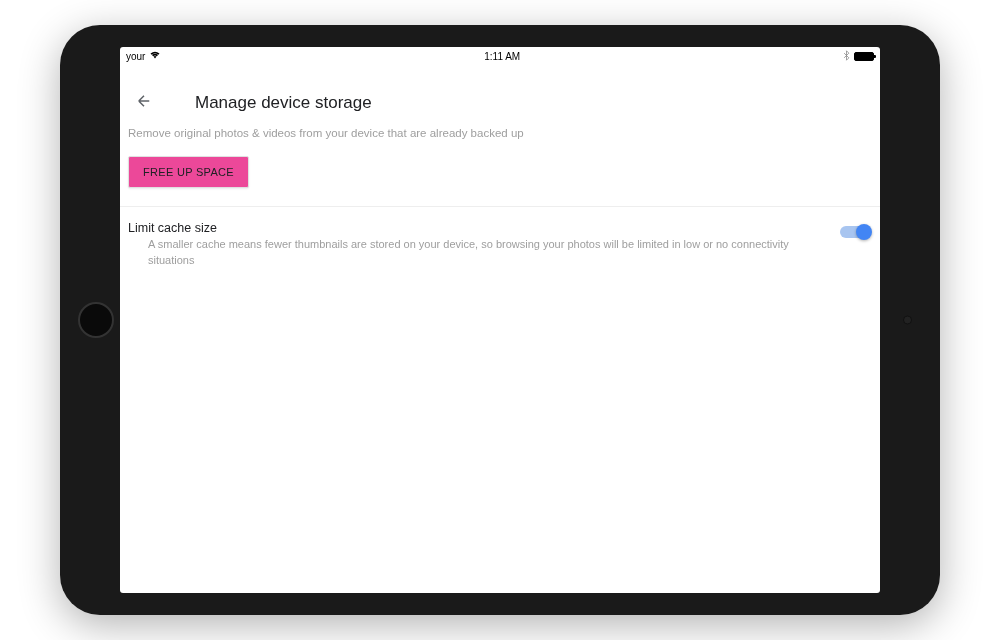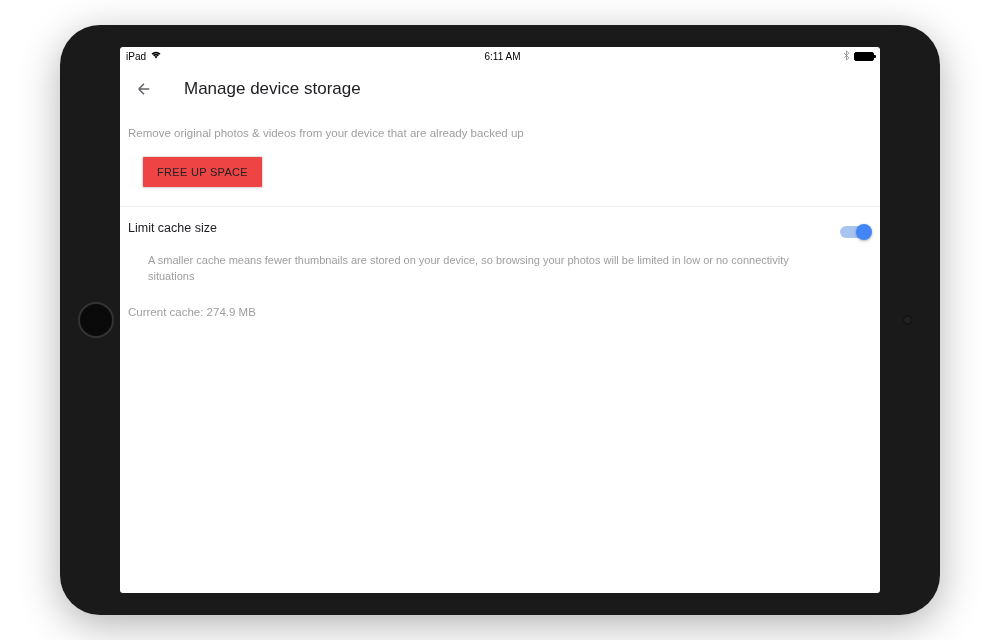--- a/index.html
+++ b/index.html
@@ -109,23 +109,23 @@
       top: 2px;
       width: 2px;
       height: 3px;
       background: #000;
       border-radius: 0 1px 1px 0;
     }
     
     .app-header {
       height: 48px;
       display: flex;
-      align-items: center;
+      align-items: flex-end;
       padding: 0 12px;
-      gap: 28px;
+      gap: 39px;
     }
     
     .back-arrow {
       width: 24px;
       height: 24px;
       display: flex;
       align-items: center;
       justify-content: center;
       cursor: pointer;
     }
@@ -152,30 +152,29 @@
     
     .description-text {
       font-size: 11.5px;
       color: #9e9e9e;
       line-height: 1.5;
     }
     
     .action-button {
       margin-top: 14px;
       padding: 9px 14px;
-      background: #ef4444;
+      background: #ec4899;
       border: 1px solid #e0e0e0;
       border-radius: 2px;
       font-size: 11px;
       font-weight: 500;
       letter-spacing: 0.3px;
       color: #202124;
       cursor: pointer;
       box-shadow: 0 1px 2px rgba(0,0,0,0.08);
-      margin-left: 14px;
     }
     
     .divider {
       height: 1px;
       background: #eeeeee;
       margin: 6px -14px 0 -14px;
     }
     
     .setting-row {
       display: flex;
@@ -185,21 +184,21 @@
     }
     
     .setting-text {
       flex: 1;
       padding-right: 20px;
     }
     
     .setting-title {
       font-size: 12.5px;
       color: #202124;
-      margin-bottom: 18px;
+      margin-bottom: 2px;
     }
     
     .setting-desc {
       font-size: 11px;
       color: #9e9e9e;
       line-height: 1.4;
       margin-left: 20px;
     }
     
     .cache-info {
@@ -241,28 +240,28 @@
 <body>
 
 <div class="tablet-frame">
   <div class="home-button"></div>
   <div class="camera"></div>
 
   <div class="screen">
 
     <div class="status-bar">
       <div class="status-left">
-        <span>iPad</span>
+        <span>your</span>
         <span class="wifi-icon">
           <svg viewBox="0 0 16 12" fill="#000">
             <path d="M8 10.5 L6 8 Q8 6.5 10 8 Z M4 6 Q8 2.5 12 6 L10.5 7.5 Q8 5.5 5.5 7.5 Z M2 4 Q8 -1 14 4 L12.5 5.5 Q8 1.5 3.5 5.5 Z"></path>
           </svg>
         </span>
       </div>
-      <div>6:11 AM</div>
+      <div>1:11 AM</div>
       <div class="status-right">
         <span class="bluetooth-icon">
           <svg viewBox="0 0 8 14" fill="none" stroke="#888" stroke-width="1">
             <path d="M4 1 L4 13 L7 10 L1 4 M4 1 L7 4 L1 10"></path>
           </svg>
         </span>
         <span class="battery-icon"></span>
       </div>
     </div>
 
@@ -288,18 +287,17 @@
         <div class="setting-text">
           <div class="setting-title">Limit cache size</div>
           <div class="setting-desc">A smaller cache means fewer thumbnails are stored on your device, so browsing your photos will be limited in low or no connectivity situations</div>
         </div>
         <div class="toggle">
           <div class="toggle-track"></div>
           <div class="toggle-knob"></div>
         </div>
       </div>
 
-      <div class="cache-info">Current cache: 274.9 MB</div>
 
     </div>
 
   </div>
 </div>
 
 </body></html>

